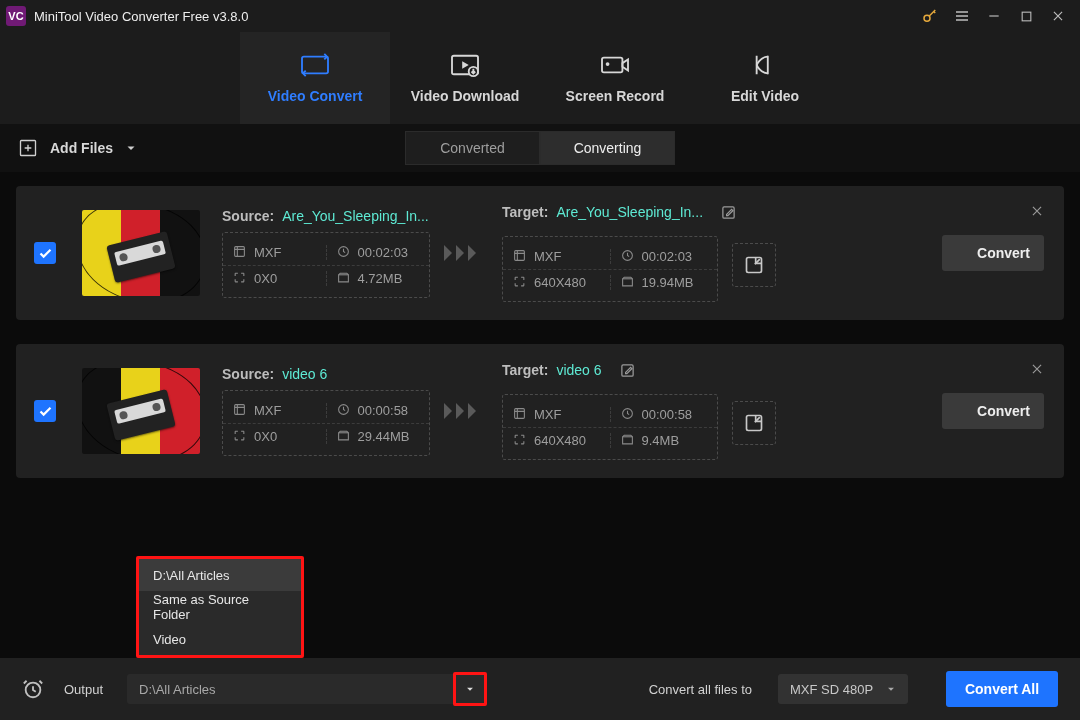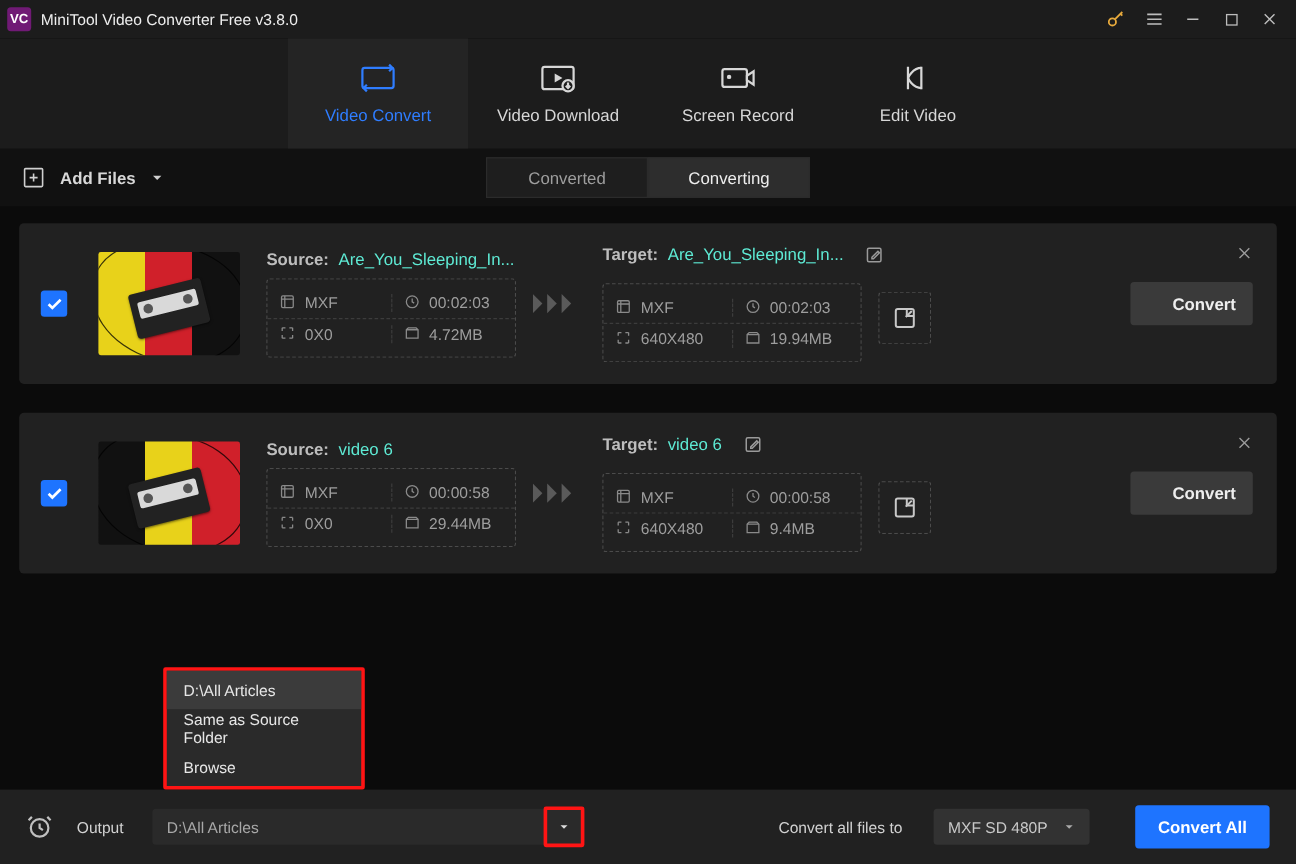--- a/index.html
+++ b/index.html
@@ -8,21 +8,21 @@
 
   
   .titlebar{height:32px;background:#1c1c1c;display:flex;align-items:center;padding:0 6px;}
   .app-logo{width:20px;height:20px;border-radius:3px;background:#701a75;display:flex;align-items:center;justify-content:center;color:#fff;font-size:11px;font-weight:bold;margin-right:8px;}
   .app-title{color:#eee;font-size:13px;flex:0 0 auto;}
   .titlebar-spacer{flex:1;}
   .titlebar-btn{width:32px;height:32px;display:flex;align-items:center;justify-content:center;color:#bdbdbd;}
   .titlebar-btn.key{color:#e6a93c;}
 
   
-  .maintabs{height:92px;background:#1c1c1c;display:flex;justify-content:center;align-items:stretch;}
+  .maintabs{height:92px;background:#1c1c1c;display:flex;justify-content:center;align-items:stretch;font-weight:bold;}
   .maintab{width:150px;display:flex;flex-direction:column;align-items:center;justify-content:center;gap:10px;color:#d7d7d7;font-size:14px;}
   .maintab.active{background:#242424;color:#2f7dff;}
   .maintab.active svg{stroke:#2f7dff;}
   .maintab svg{stroke:#d7d7d7;}
 
   
   .toolbar{height:48px;background:#111;display:flex;align-items:center;padding:0 18px;}
   .addfiles{display:flex;align-items:center;gap:12px;color:#d8d8d8;font-size:14px;font-weight:600;}
   .segbtns{display:flex;align-items:center;height:34px;margin:0 auto;position:absolute;left:50%;transform:translateX(-50%);}
   .toolbar{position:relative;}
@@ -411,21 +411,21 @@
         </svg>
       </div>
     <div class="convertbtn">Convert</div>
   </div>
 
 </div>
 
 <div class="popup">
   <div class="popup-item sel">D:\All Articles</div>
   <div class="popup-item">Same as Source Folder</div>
-  <div class="popup-item">Browse</div>
+  <div class="popup-item">Video</div>
 </div>
 
 <div class="bottombar">
   <span class="clockicon">
     <svg width="22" height="22" viewBox="0 0 24 24" fill="none" stroke="currentColor" stroke-width="2">
         <circle cx="12" cy="13" r="8"></circle>
         <path d="M12 9v4l3 2"></path>
         <path d="M5 3L2 6M19 3l3 3"></path>
       </svg>
   </span>

